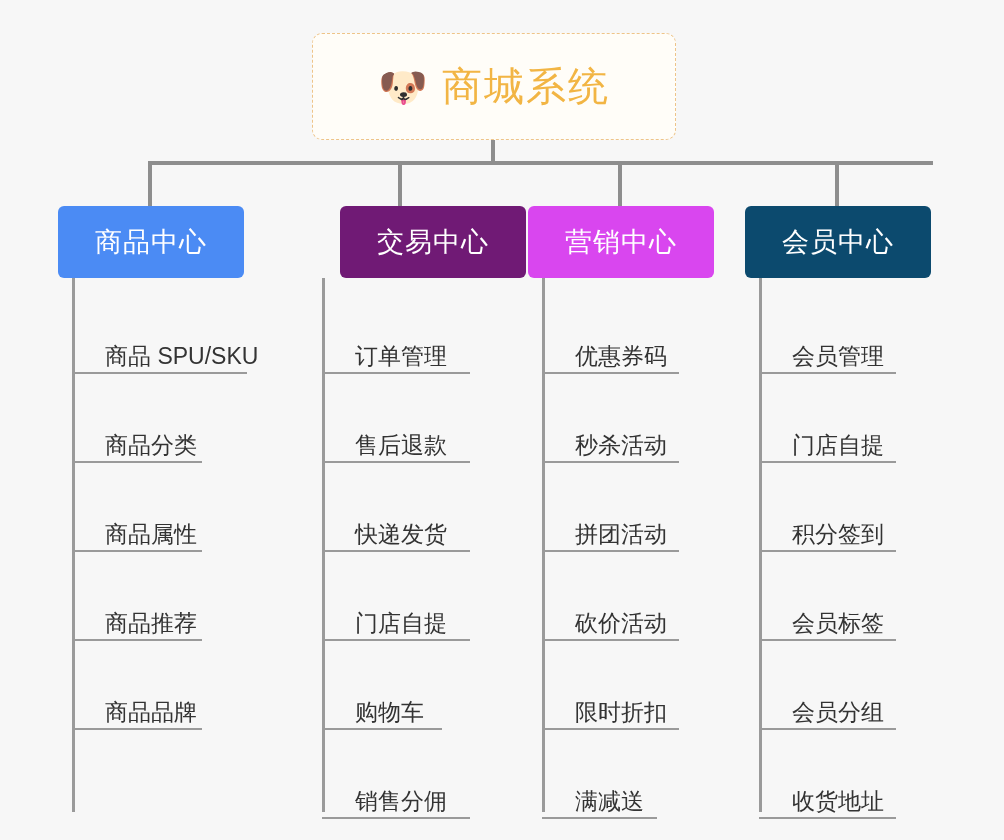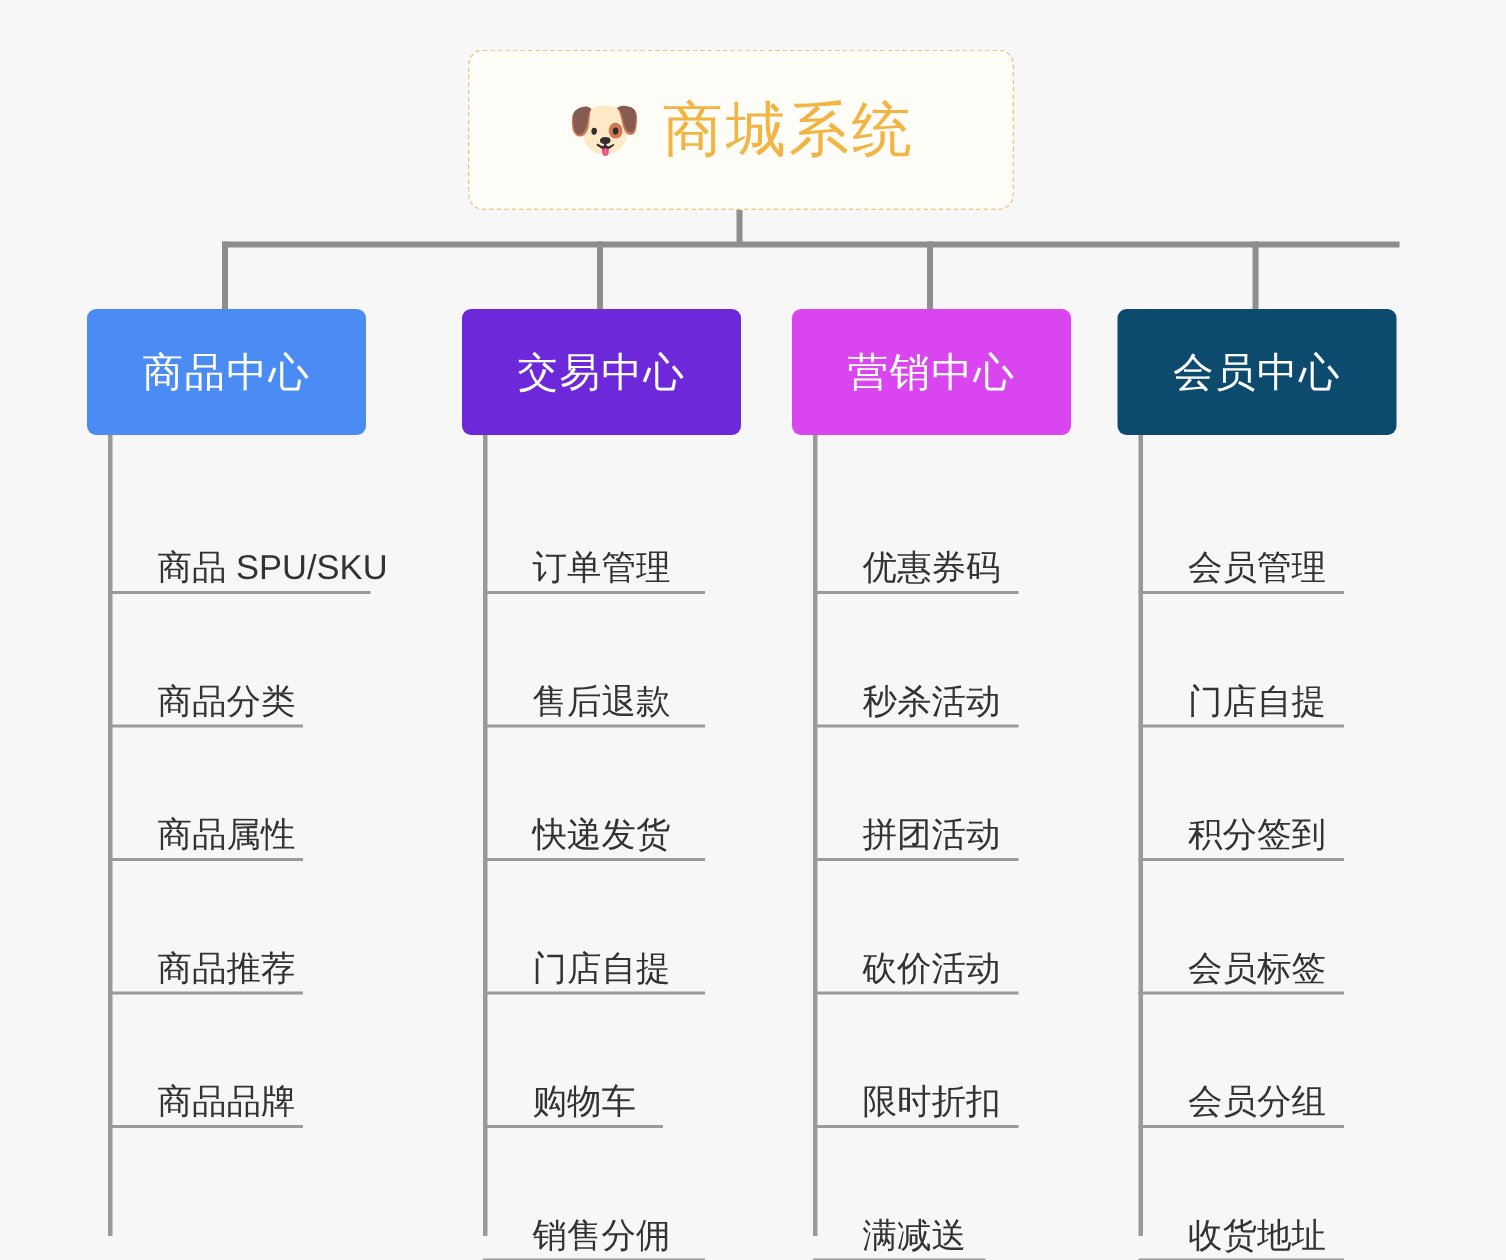--- a/index.html
+++ b/index.html
@@ -72,37 +72,37 @@
     height: 45px;
   }
 
   
   .column {
     position: absolute;
     top: 206px;
   }
   .cat-header {
     width: 186px;
-    height: 84px;
+    height: 72px;
     box-sizing: border-box;
     border-radius: 6px;
     display: flex;
     align-items: center;
     justify-content: center;
     color: #ffffff;
     font-size: 27px;
     letter-spacing: 1px;
     user-select: none;
   }
 
   
   .leaf-list {
     position: relative;
     margin-top: 0;
-    padding-top: 17px;
+    padding-top: 7px;
   }
   .leaf-trunk {
     position: absolute;
     left: 14px;
     top: 0;
     width: 3px;
     background: #9a9a9a;
   }
   .leaf-item {
     position: relative;
@@ -167,21 +167,21 @@
             <div class="leaf-underline" style="width: 130px;"></div>
           </div>
           <div class="leaf-item">
             <span class="leaf-label">商品品牌</span>
             <div class="leaf-underline" style="width: 130px;"></div>
           </div>
         </div>
       </div>
       <div class="conn conn-drop" style="left: 398px;"></div>
       <div class="column" style="left: 308px;">
-        <div class="cat-header" style="background: #6d28d9;">
+        <div class="cat-header" style="background: #701a75; margin-left: 32px;">
           <span>交易中心</span>
         </div>
         <div class="leaf-list">
           <div class="leaf-trunk" style="height: 534px;"></div>
           <div class="leaf-item">
             <span class="leaf-label">订单管理</span>
             <div class="leaf-underline" style="width: 148px;"></div>
           </div>
           <div class="leaf-item">
             <span class="leaf-label">售后退款</span>

